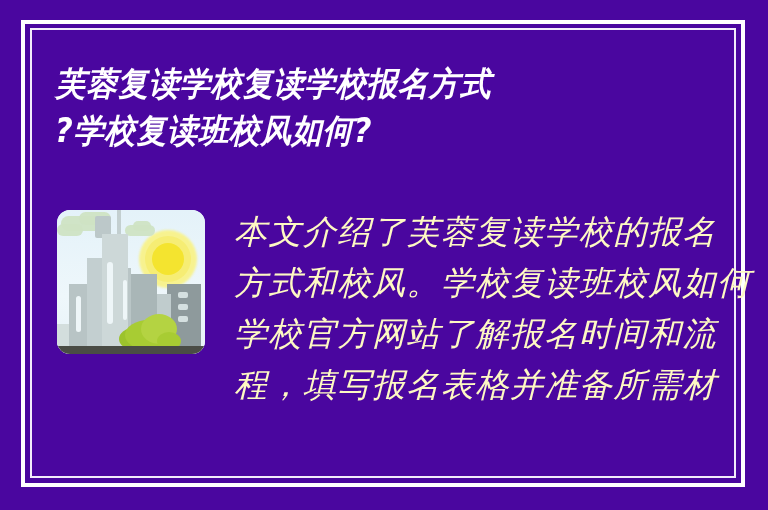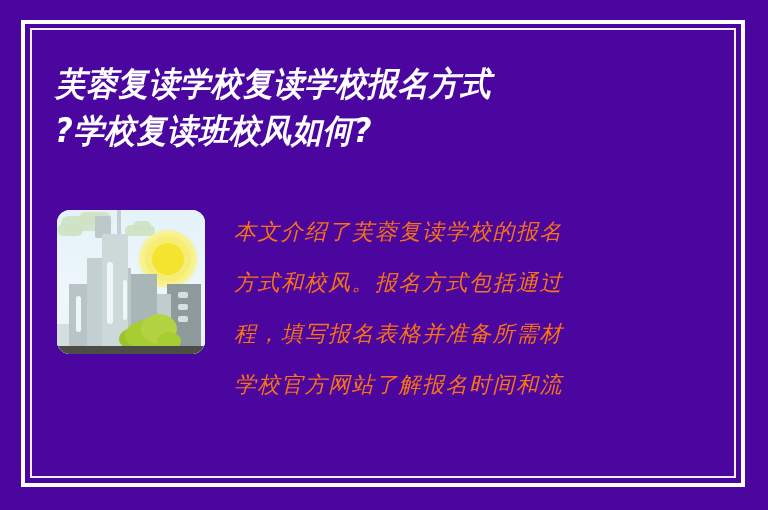--- a/index.html
+++ b/index.html
@@ -59,23 +59,23 @@
   }
 
   
   .body-block {
     position: absolute;
     left: 234px;
     top: 206px;
     width: 420px;
   }
   .body-line {
-    color: #f97316;
+    color: #fef9c3;
     font-family: "DejaVu Serif", serif;
-    font-size: 22px;
+    font-size: 33px;
     font-style: italic;
     line-height: 51px;
     letter-spacing: 1.5px;
     white-space: nowrap;
   }
 
   
   .illus {
     position: absolute;
     left: 57px;
@@ -244,18 +244,18 @@
       <div class="bush bush-a"></div>
       <div class="bush bush-b"></div>
       <div class="bush bush-d"></div>
 
       <div class="ground"></div>
     </div>
   </div>
 
   <div class="body-block">
     <div class="body-line">本文介绍了芙蓉复读学校的报名</div>
-    <div class="body-line">方式和校风。报名方式包括通过</div>
+    <div class="body-line">方式和校风。学校复读班校风如何</div>
+    <div class="body-line">学校官方网站了解报名时间和流</div>
     <div class="body-line">程，填写报名表格并准备所需材</div>
-    <div class="body-line">学校官方网站了解报名时间和流</div>
   </div>
 
 </div>
 
 </body></html>

